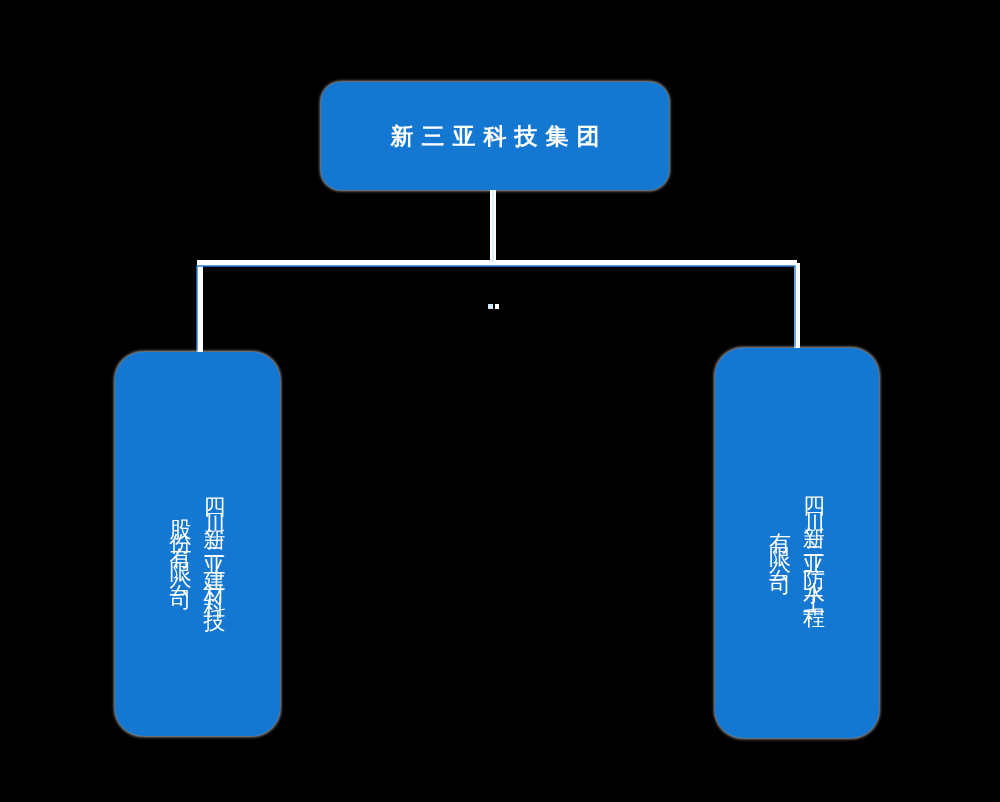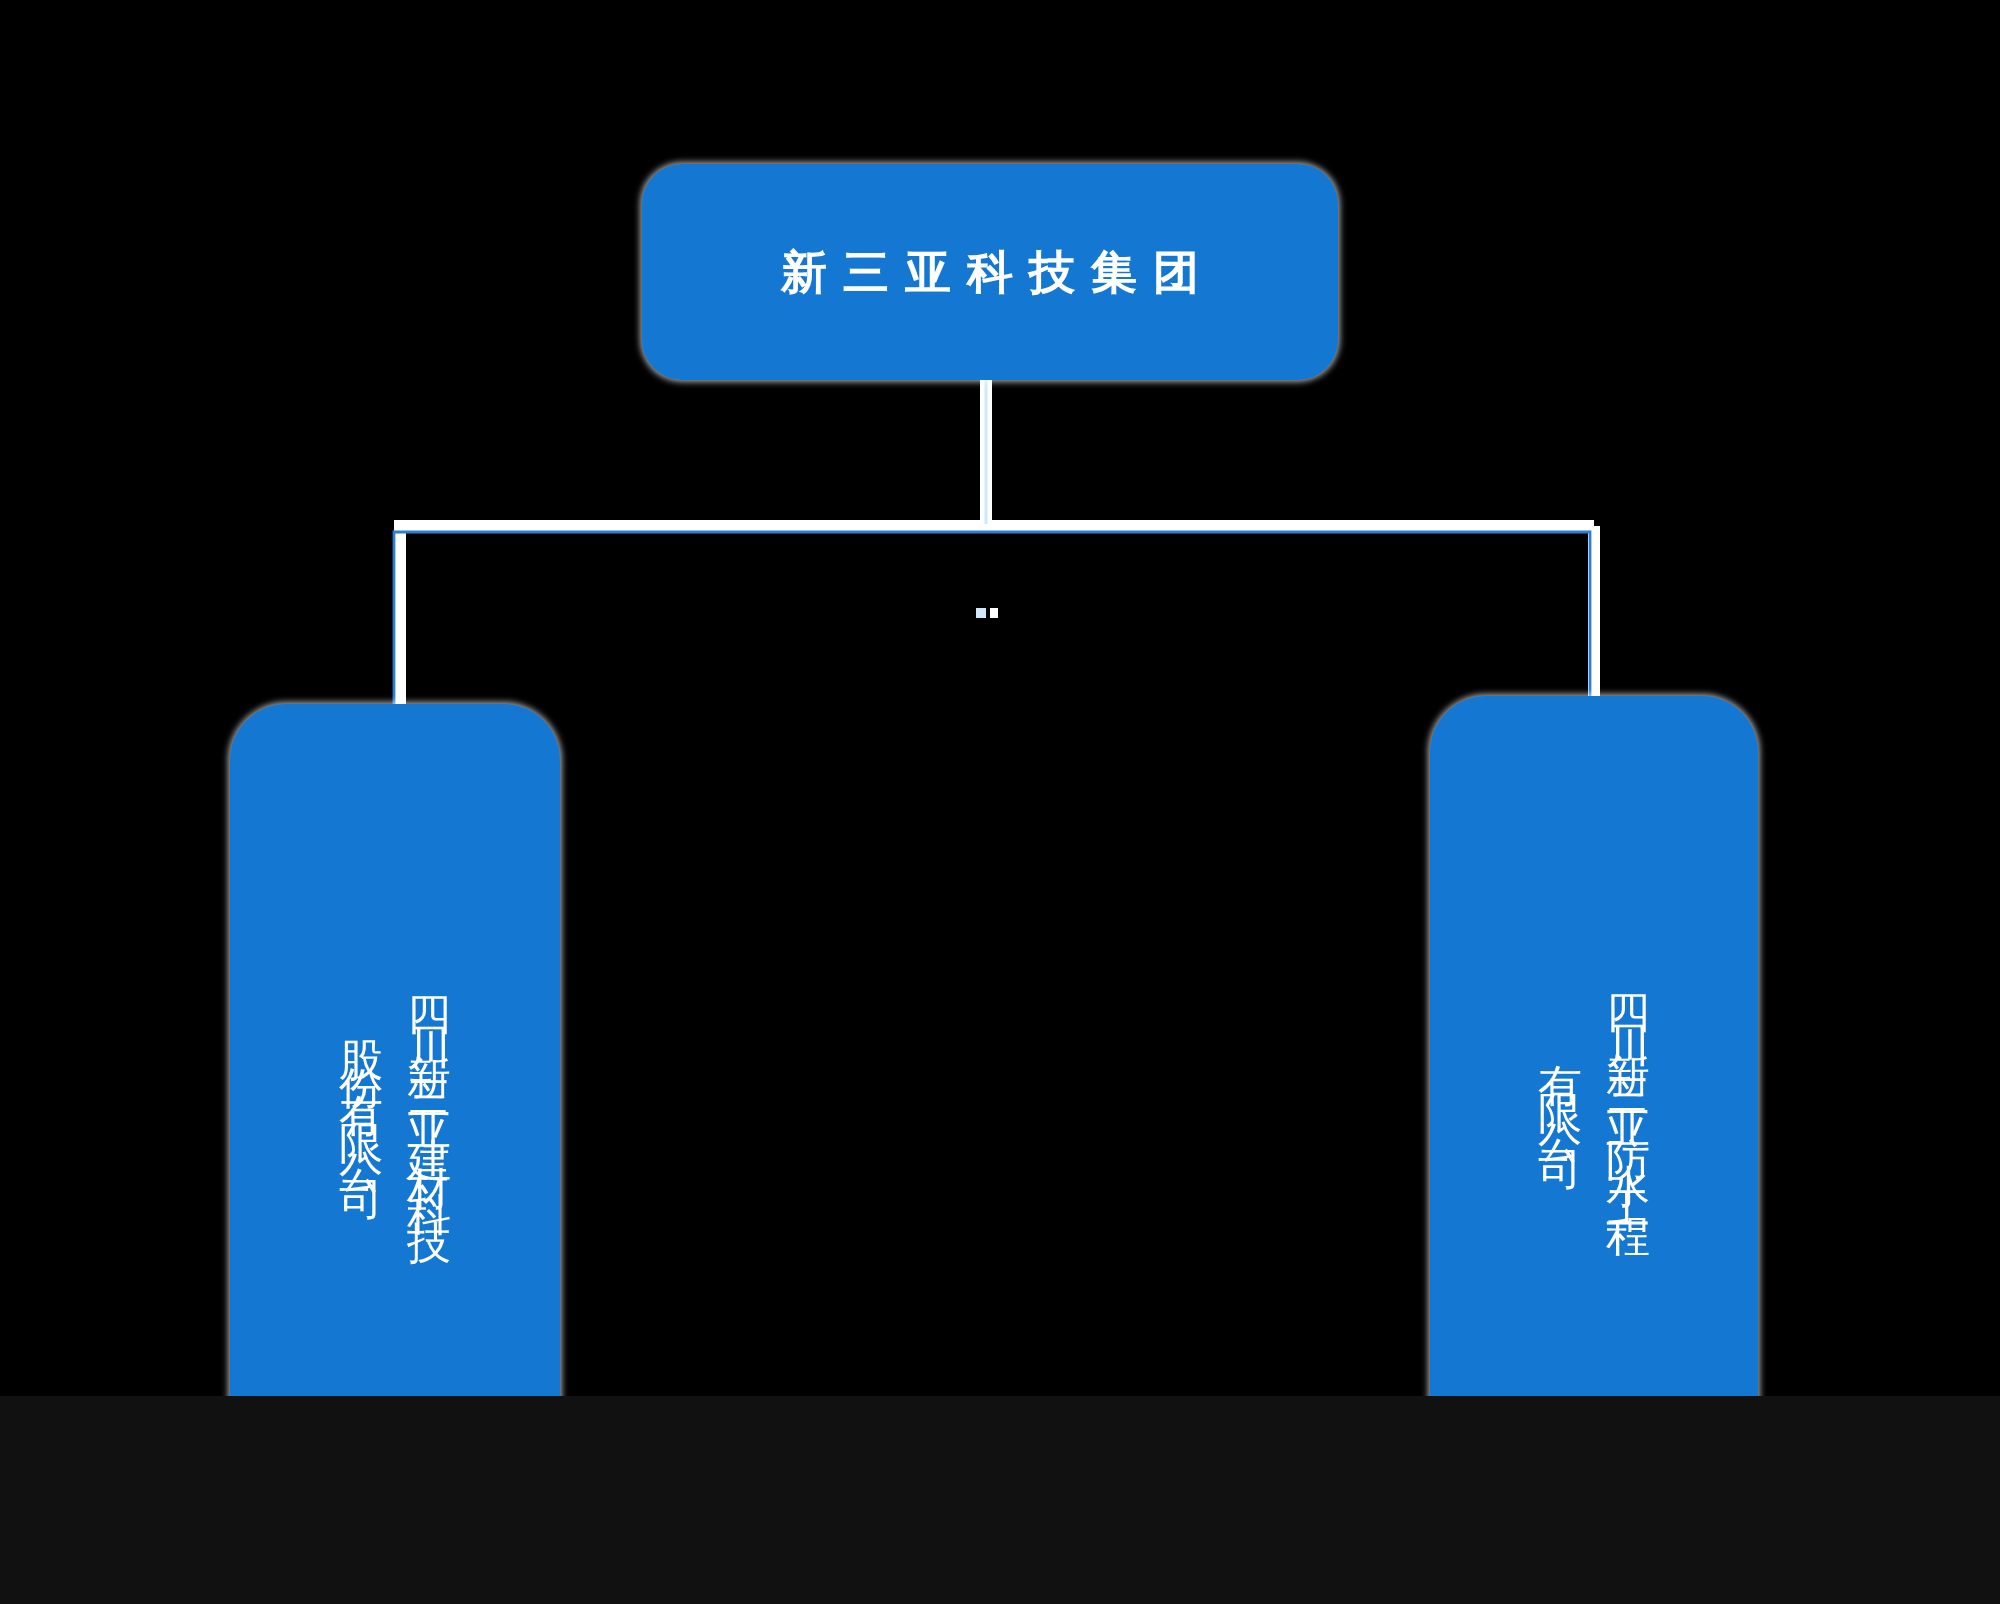--- a/index.html
+++ b/index.html
@@ -8,21 +8,21 @@
     --node-text:#ffffff;
     --line-white:#ffffff;
     --line-core:#2e7fd2;
     --line-core-pale:#cfe9fb;
   }
   *{margin:0;padding:0;box-sizing:border-box;}
   html,body{background:#111;}
   body{font-family:"Liberation Sans","DejaVu Sans",sans-serif;}
   .stage{
     position:relative;
-    width:1000px;height:698px;
+    width:1000px;height:802px;
     background:var(--bg);
     overflow:hidden;
   }
   .connector-svg{
     position:absolute;left:0;top:0;width:1000px;height:802px;
   }
   .org-node{
     position:absolute;
     background:var(--node-fill);
     color:var(--node-text);

